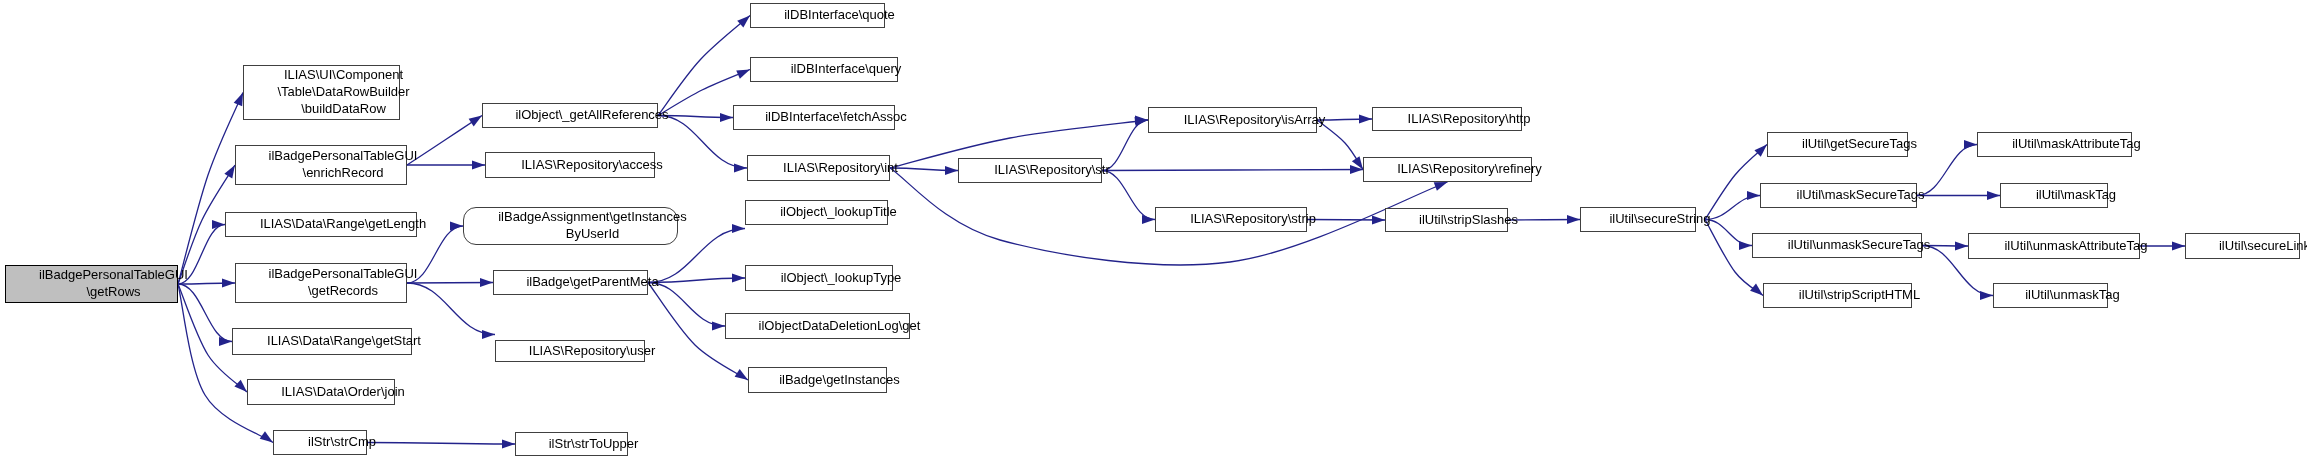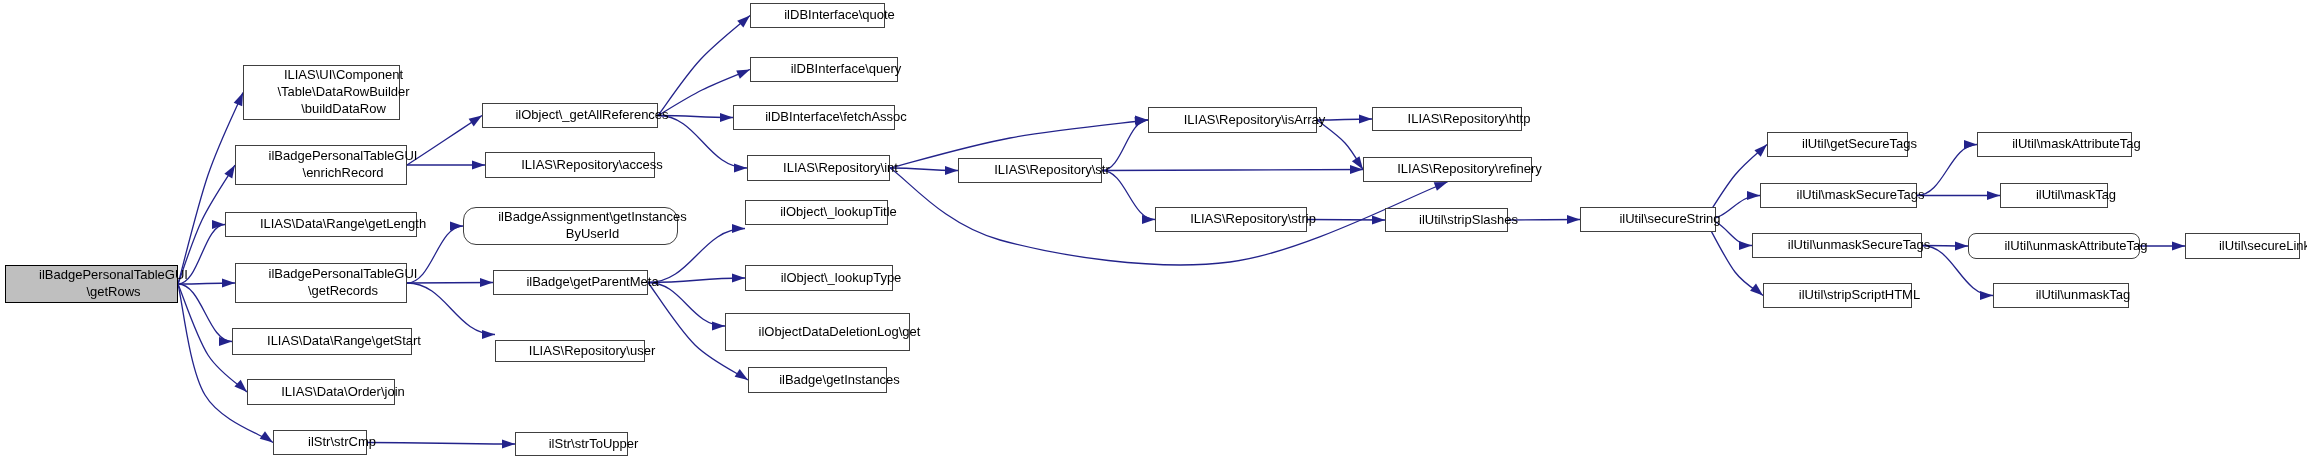--- a/index.html
+++ b/index.html
@@ -139,32 +139,32 @@
 ByUserId</div>
       <div class="node" style="left: 493px; top: 270px; width: 155px; height: 25px;">ilBadge\getParentMeta</div>
       <div class="node" style="left: 495px; top: 340px; width: 150px; height: 22px;">ILIAS\Repository\user</div>
       <div class="node" style="left: 515px; top: 432px; width: 113px; height: 24px;">ilStr\strToUpper</div>
       <div class="node" style="left: 750px; top: 3px; width: 135px; height: 25px;">ilDBInterface\quote</div>
       <div class="node" style="left: 750px; top: 57px; width: 148px; height: 25px;">ilDBInterface\query</div>
       <div class="node" style="left: 733px; top: 105px; width: 162px; height: 25px;">ilDBInterface\fetchAssoc</div>
       <div class="node" style="left: 747px; top: 155px; width: 143px; height: 26px;">ILIAS\Repository\int</div>
       <div class="node" style="left: 745px; top: 200px; width: 143px; height: 25px;">ilObject\_lookupTitle</div>
       <div class="node" style="left: 745px; top: 265px; width: 148px; height: 26px;">ilObject\_lookupType</div>
-      <div class="node" style="left: 725px; top: 313px; width: 185px; height: 38px;">ilObjectDataDeletionLog\get</div>
+      <div class="node" style="left: 725px; top: 313px; width: 185px; height: 26px;">ilObjectDataDeletionLog\get</div>
       <div class="node" style="left: 748px; top: 367px; width: 139px; height: 26px;">ilBadge\getInstances</div>
       <div class="node" style="left: 958px; top: 158px; width: 144px; height: 25px;">ILIAS\Repository\str</div>
       <div class="node" style="left: 1148px; top: 107px; width: 169px; height: 26px;">ILIAS\Repository\isArray</div>
       <div class="node" style="left: 1155px; top: 207px; width: 152px; height: 25px;">ILIAS\Repository\strip</div>
       <div class="node" style="left: 1372px; top: 107px; width: 150px; height: 24px;">ILIAS\Repository\http</div>
       <div class="node" style="left: 1363px; top: 157px; width: 169px; height: 25px;">ILIAS\Repository\refinery</div>
       <div class="node" style="left: 1385px; top: 208px; width: 123px; height: 24px;">ilUtil\stripSlashes</div>
-      <div class="node" style="left: 1580px; top: 207px; width: 136px; height: 25px;">ilUtil\secureString</div>
+      <div class="node" style="left: 1580px; top: 207px; width: 116px; height: 25px;">ilUtil\secureString</div>
       <div class="node" style="left: 1767px; top: 132px; width: 141px; height: 25px;">ilUtil\getSecureTags</div>
       <div class="node" style="left: 1760px; top: 183px; width: 157px; height: 25px;">ilUtil\maskSecureTags</div>
       <div class="node" style="left: 1752px; top: 233px; width: 170px; height: 25px;">ilUtil\unmaskSecureTags</div>
       <div class="node" style="left: 1763px; top: 283px; width: 149px; height: 25px;">ilUtil\stripScriptHTML</div>
       <div class="node" style="left: 1977px; top: 132px; width: 155px; height: 25px;">ilUtil\maskAttributeTag</div>
       <div class="node" style="left: 2000px; top: 183px; width: 108px; height: 25px;">ilUtil\maskTag</div>
-      <div class="node" style="left: 1968px; top: 233px; width: 172px; height: 26px; border-radius: 8px;">ilUtil\unmaskAttributeTag</div>
+      <div class="node" style="left: 1968px; top: 233px; width: 172px; height: 26px;">ilUtil\unmaskAttributeTag</div>
       <div class="node" style="left: 2185px; top: 233px; width: 115px; height: 26px;">ilUtil\secureLink</div>
-      <div class="node" style="left: 1993px; top: 283px; width: 136px; height: 25px;">ilUtil\unmaskTag</div>
+      <div class="node" style="left: 1993px; top: 283px; width: 115px; height: 25px;">ilUtil\unmaskTag</div>
     </div>
 </div>
 
 </body></html>

